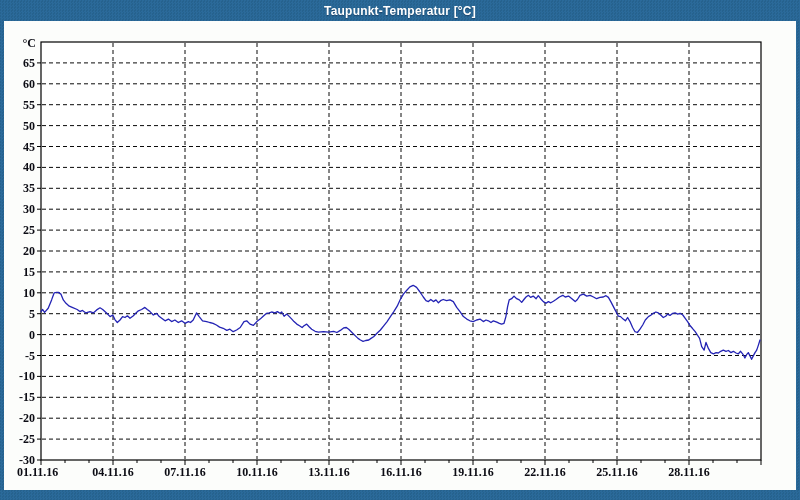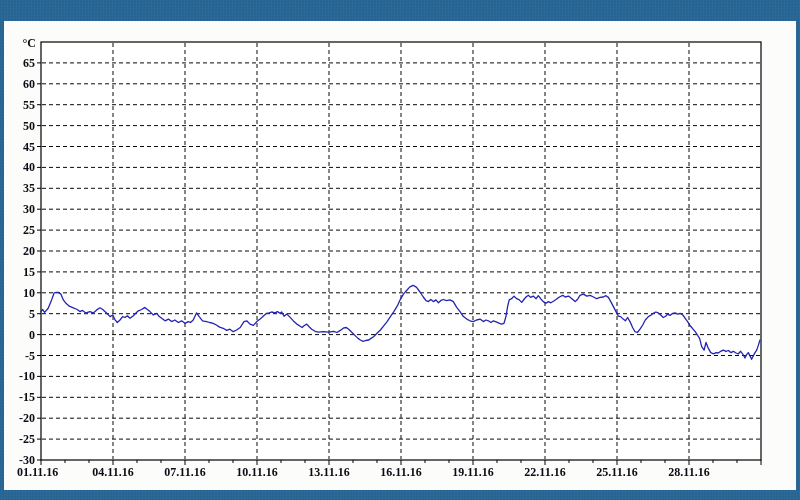--- a/index.html
+++ b/index.html
@@ -21,20 +21,23 @@
     position:absolute;left:4px;top:21px;width:792px;height:469px;
     background:#fcfdfb;
   }
   #chart-svg{position:absolute;left:0;top:0;width:800px;height:500px;}
   text{font:bold 12px "Liberation Serif",serif;}
 </style>
 </head>
 <body>
 
 <div id="window" style="--frame: #2b6a9a; background: repeating-conic-gradient(rgb(43, 106, 154) 0%, rgb(43, 106, 154) 25%, rgb(38, 98, 142) 25%, rgb(38, 98, 142) 50%) 0% 0% / 3px 3px;">
+  <div id="titlebar">
+    <span>Taupunkt-Temperatur [°C]</span>
+  </div>
   <div id="content" style="background: rgb(252, 253, 251);"></div>
   <svg id="chart-svg" viewBox="0 0 800 500" xmlns="http://www.w3.org/2000/svg">
     <g id="g-plot-bg">
         <rect x="41" y="42" width="720" height="418" fill="#ffffff" stroke="none"></rect>
       </g>
     <g id="g-grid">
         <line x1="42" y1="62.9" x2="760" y2="62.9" stroke="#0a0a0a" stroke-width="1" stroke-dasharray="4 3"></line>
         <line x1="42" y1="83.8" x2="760" y2="83.8" stroke="#0a0a0a" stroke-width="1" stroke-dasharray="4 3"></line>
         <line x1="42" y1="104.7" x2="760" y2="104.7" stroke="#0a0a0a" stroke-width="1" stroke-dasharray="4 3"></line>
         <line x1="42" y1="125.6" x2="760" y2="125.6" stroke="#0a0a0a" stroke-width="1" stroke-dasharray="4 3"></line>

